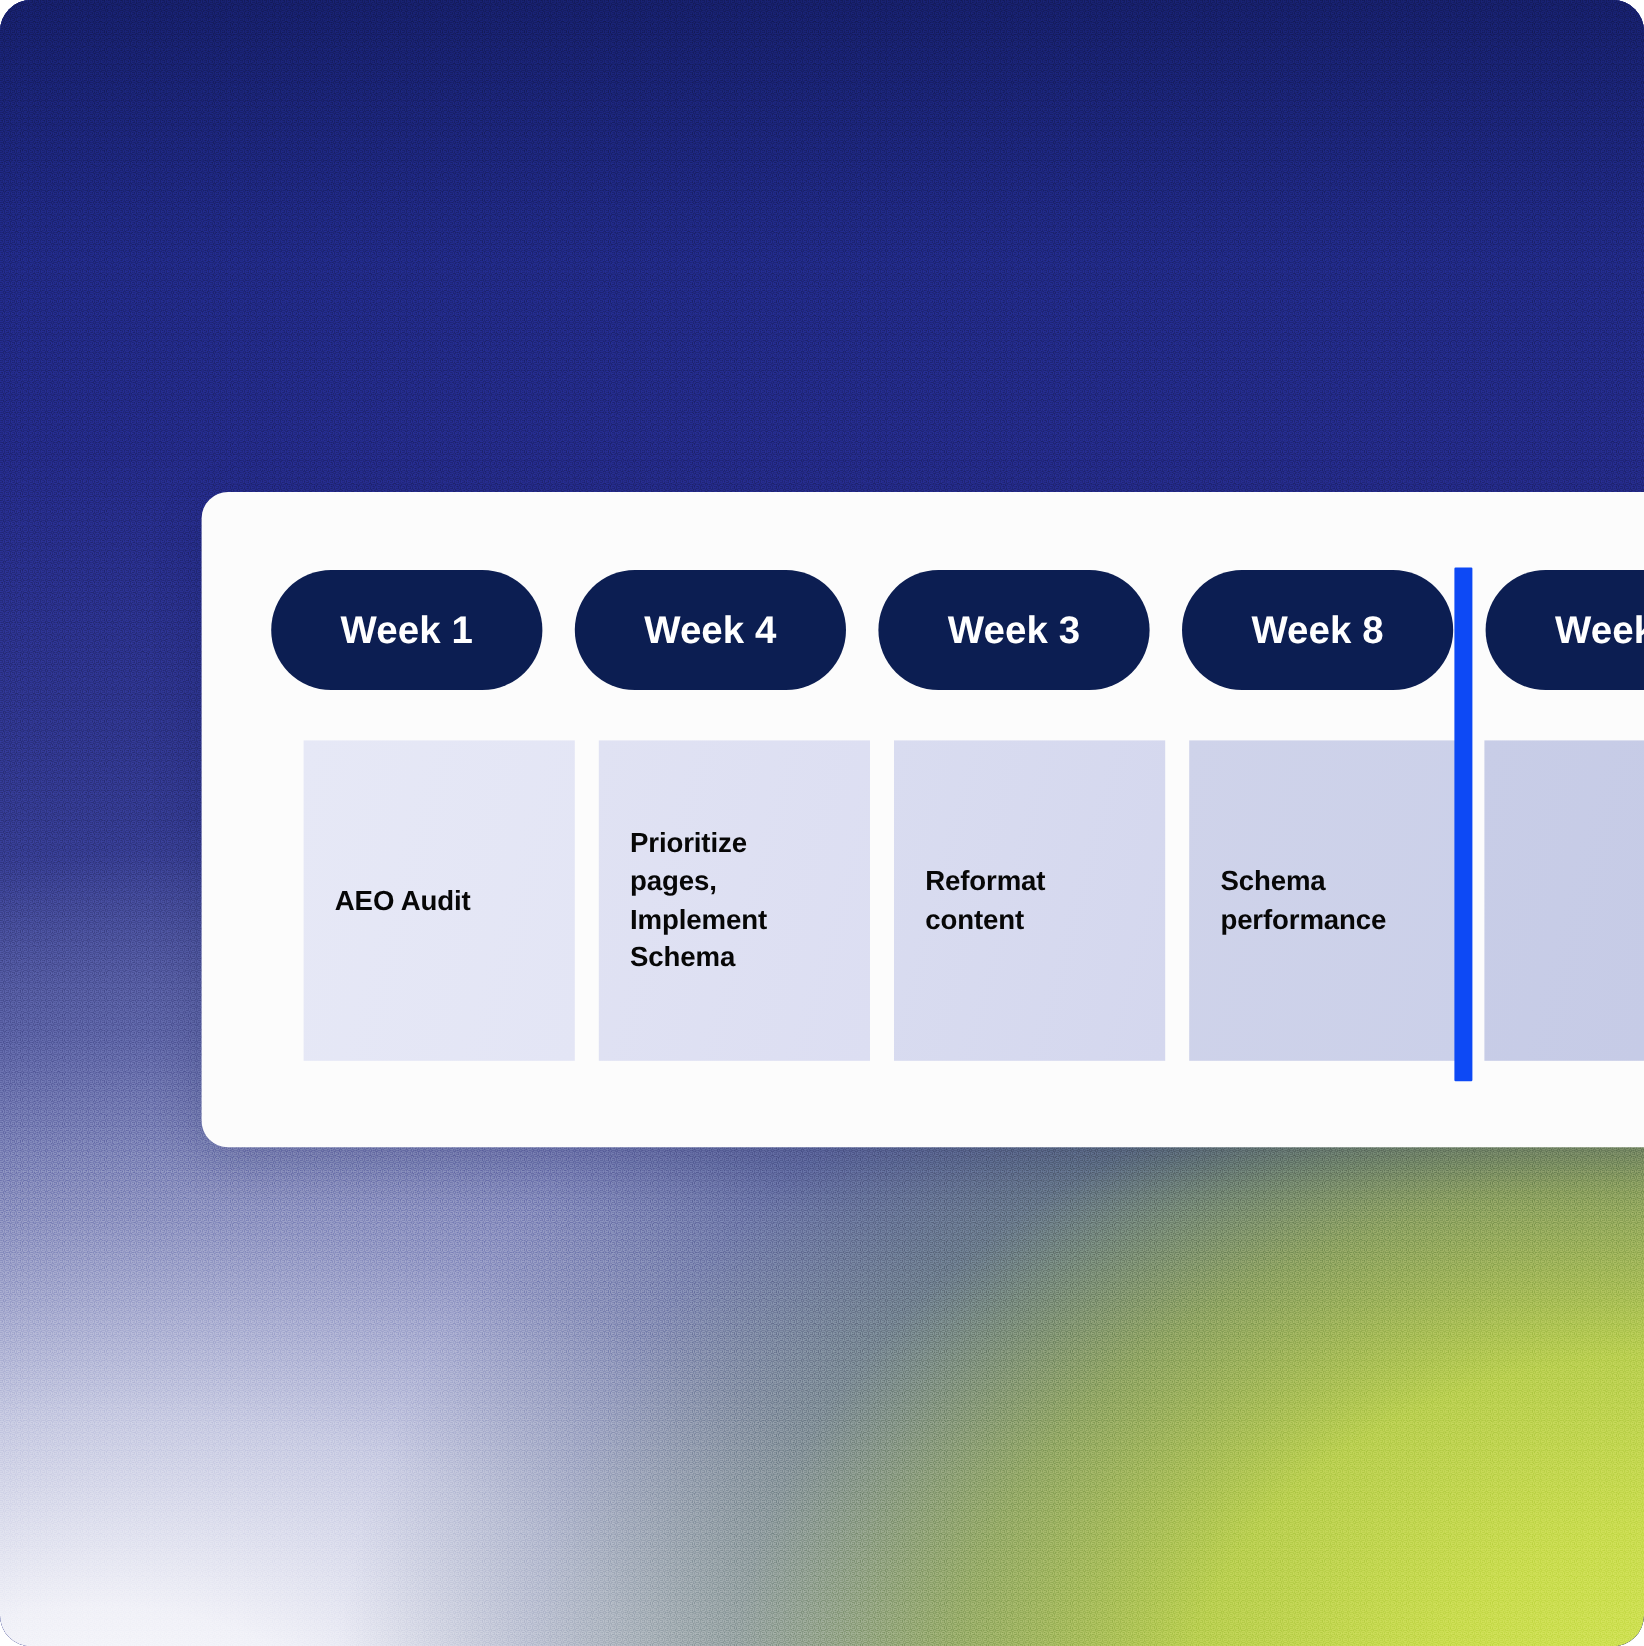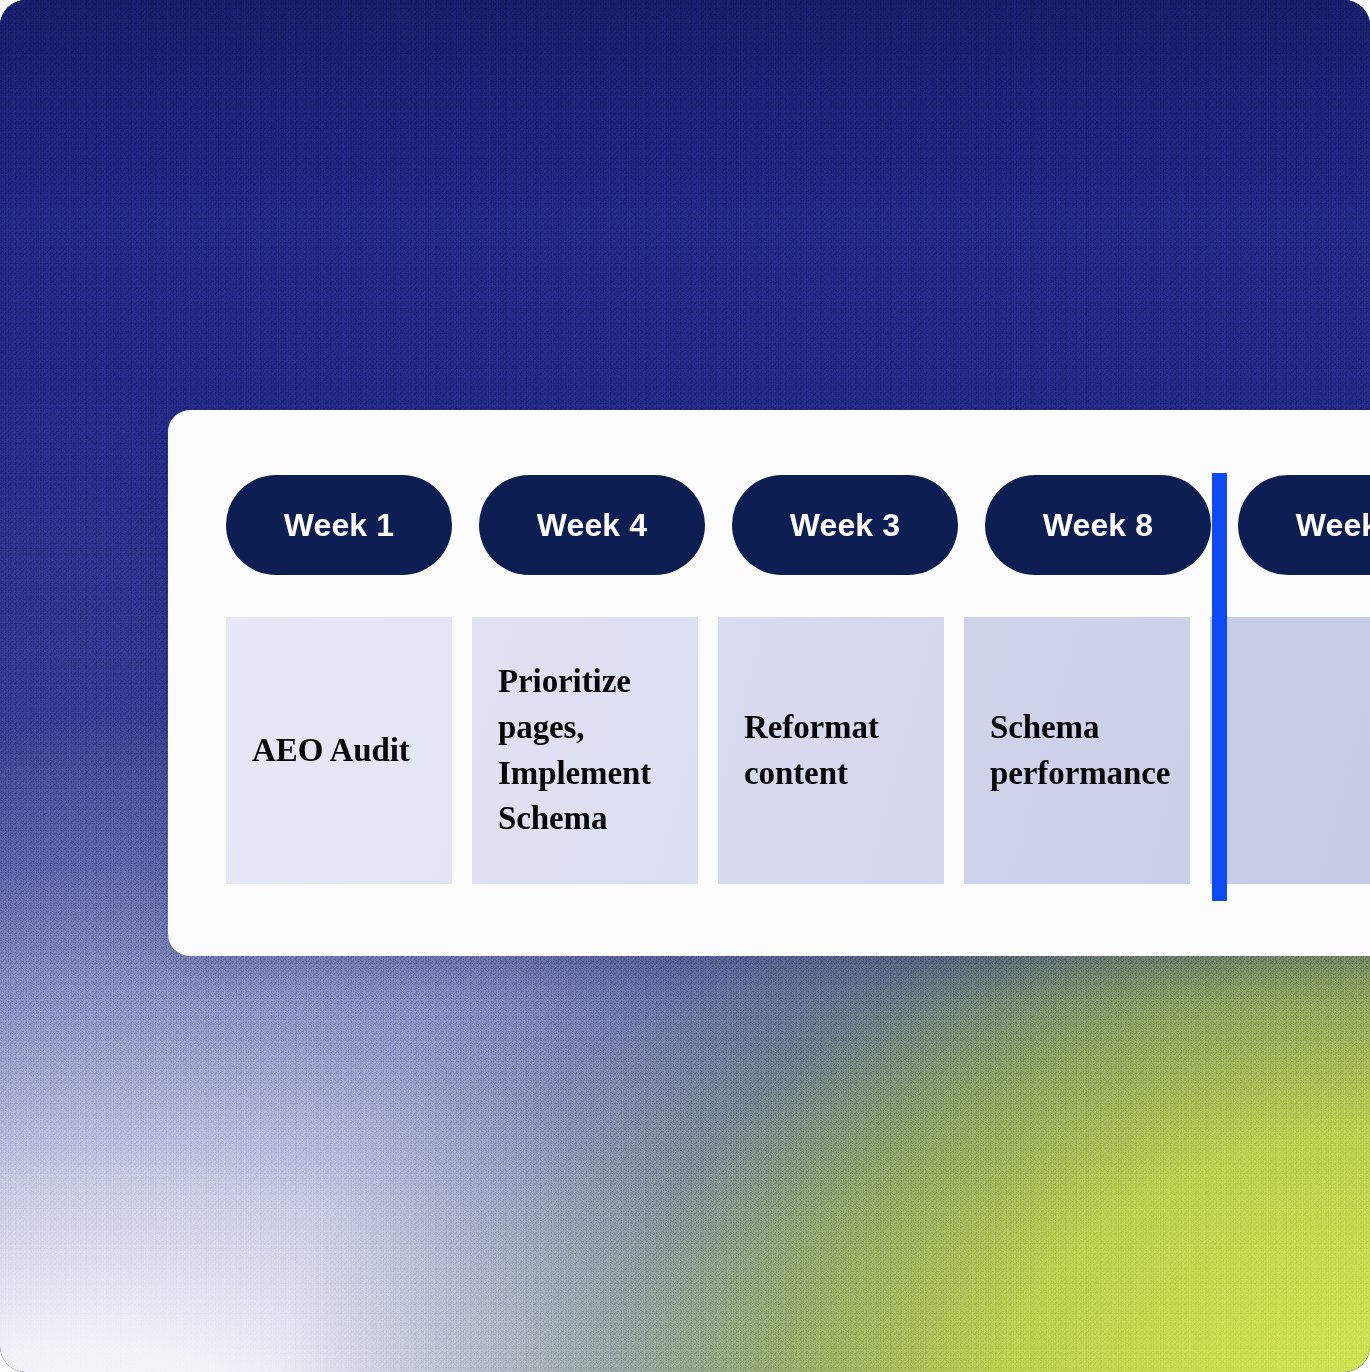--- a/index.html
+++ b/index.html
@@ -145,30 +145,29 @@
   .task-card {
     flex: 0 0 auto;
     width: 226px;
     height: 267px;
     display: flex;
     align-items: center;
     padding: 0 26px;
     white-space: normal;
   }
   .task-card .task-text {
-    font-size: 33px;
+    font-size: 23px;
     font-weight: bold;
     line-height: 1.38;
     color: #070707;
     letter-spacing: -0.1px;
-    font-family: Liberation Serif, serif;
-  }
-
-  
-  .tint-1 { background: linear-gradient(105deg, #e6e8f6 0%, #e3e5f5 100%); }
+  }
+
+  
+  .tint-1 { background: linear-gradient(105deg, #e6e8f6 0%, #e3e5f5 100%); margin-left: 27px; }
   .tint-2 { background: linear-gradient(105deg, #e0e2f3 0%, #dcdef2 100%); }
   .tint-3 { background: linear-gradient(105deg, #d9dcf0 0%, #d4d7ee 100%); align-items: center; }
   .tint-4 { background: linear-gradient(105deg, #cfd3ea 0%, #cbd0e9 100%); }
   .tint-5 { background: linear-gradient(105deg, #c8cde7 0%, #c5cae6 100%); }
 
   
   #divider-bar {
     position: absolute;
     left: 1044px;
     top: 63px;

